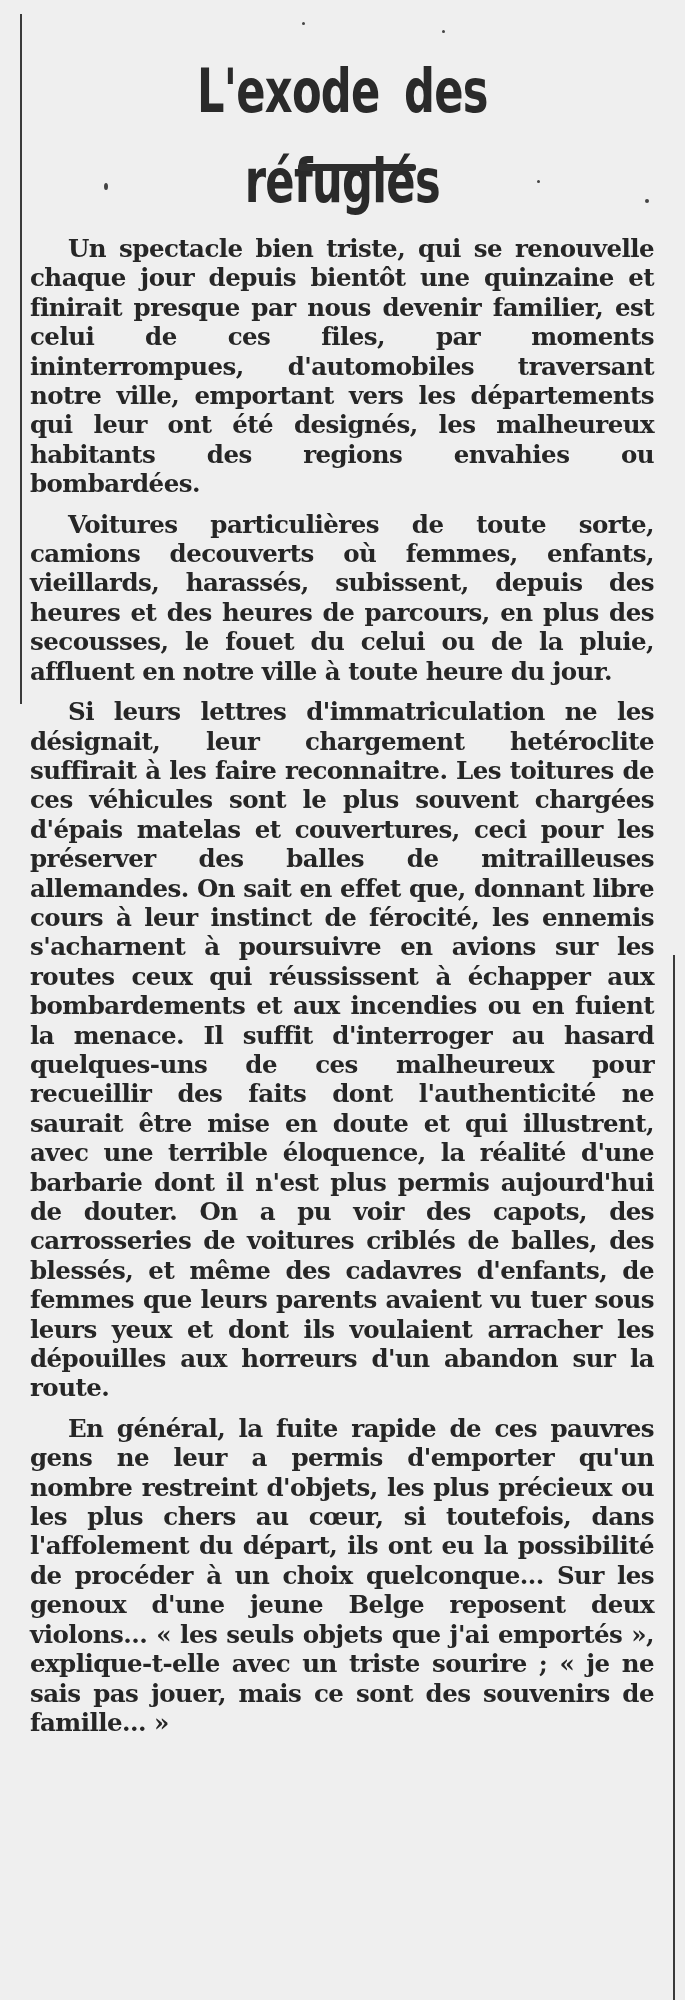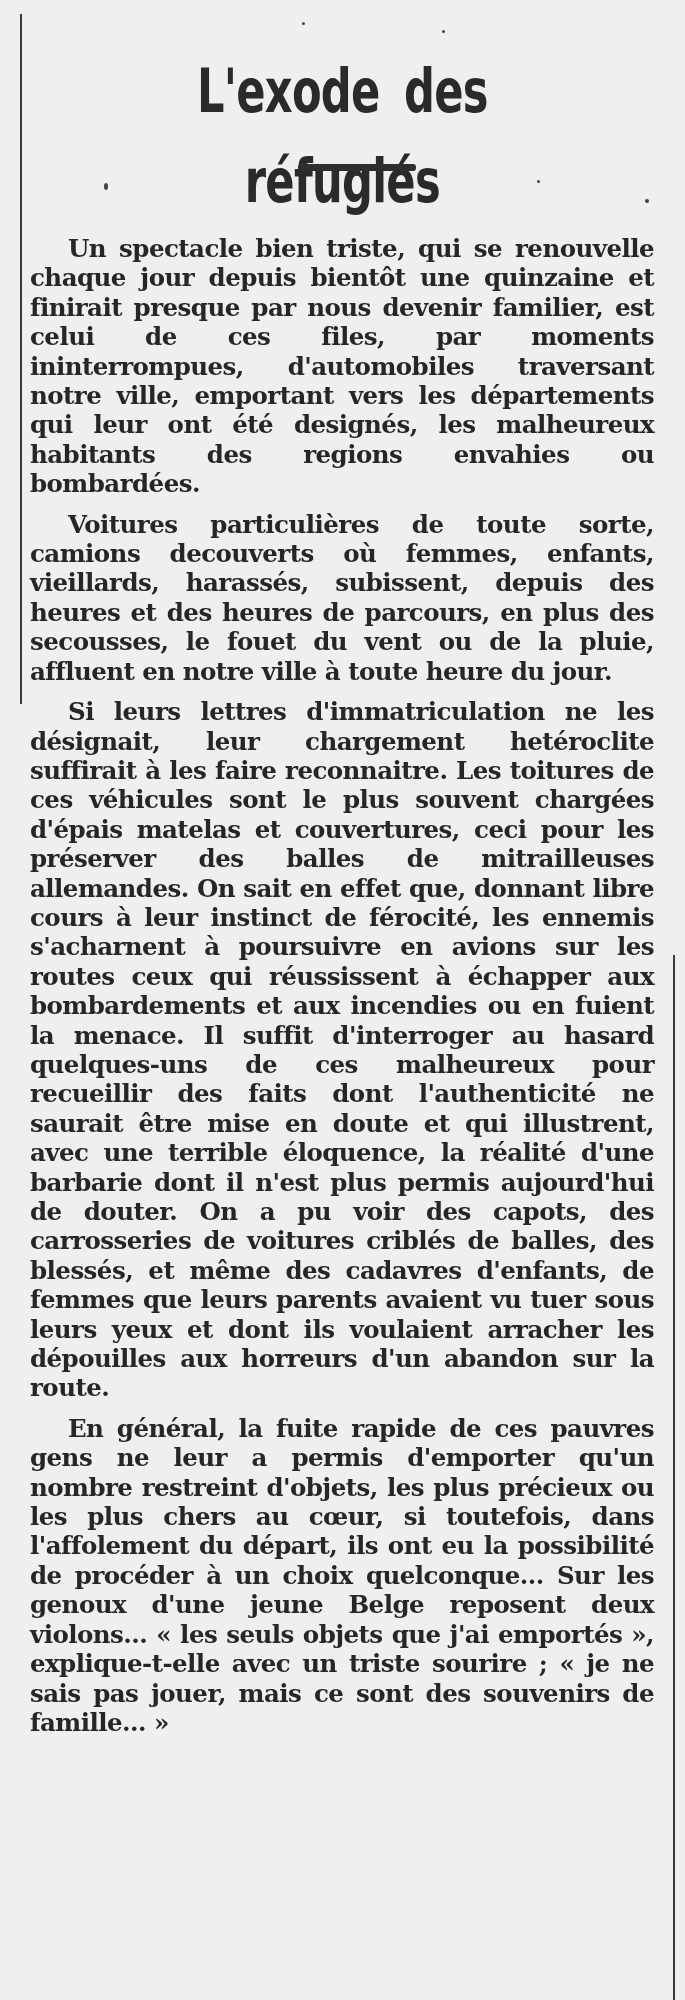--- a/index.html
+++ b/index.html
@@ -93,16 +93,16 @@
 <div class="title-rule"></div>
 
 <div class="speck" style="left:302px;top:22px;"></div>
 <div class="speck" style="left:442px;top:30px;"></div>
 <div class="speck" style="left:104px;top:183px;width:4px;height:7px;"></div>
 <div class="speck" style="left:537px;top:180px;"></div>
 <div class="speck" style="left:645px;top:199px;width:4px;height:4px;"></div>
 
 <article class="article">
   <p class="para">Un spectacle bien triste, qui se renouvelle chaque jour depuis bientôt une quinzaine et finirait presque par nous devenir familier, est celui de ces files, par moments ininterrompues, d'automobiles traversant notre ville, emportant vers les départements qui leur ont été designés, les malheureux habitants des regions envahies ou bombardées.</p>
-  <p class="para">Voitures particulières de toute sorte, camions decouverts où femmes, enfants, vieillards, harassés, subissent, depuis des heures et des heures de parcours, en plus des secousses, le fouet du vent ou de la pluie, affluent en notre ville à toute heure du jour.</p>
+  <p class="para">Voitures particulières de toute sorte, camions decouverts où femmes, enfants, vieillards, harassés, subissent, depuis des heures et des heures de parcours, en plus des secousses, le fouet du celui ou de la pluie, affluent en notre ville à toute heure du jour.</p>
   <p class="para">Si leurs lettres d'immatriculation ne les désignait, leur chargement hetéroclite suffirait à les faire reconnaitre. Les toitures de ces véhicules sont le plus souvent chargées d'épais matelas et couvertures, ceci pour les préserver des balles de mitrailleuses allemandes. On sait en effet que, donnant libre cours à leur instinct de férocité, les ennemis s'acharnent à poursuivre en avions sur les routes ceux qui réussissent à échapper aux bombardements et aux incendies ou en fuient la menace. Il suffit d'interroger au hasard quelques-uns de ces malheureux pour recueillir des faits dont l'authenticité ne saurait être mise en doute et qui illustrent, avec une terrible éloquence, la réalité d'une barbarie dont il n'est plus permis aujourd'hui de douter. On a pu voir des capots, des carrosseries de voitures criblés de balles, des blessés, et même des cadavres d'enfants, de femmes que leurs parents avaient vu tuer sous leurs yeux et dont ils voulaient arracher les dépouilles aux horreurs d'un abandon sur la route.</p>
   <p class="para">En général, la fuite rapide de ces pauvres gens ne leur a permis d'emporter qu'un nombre restreint d'objets, les plus précieux ou les plus chers au cœur, si toutefois, dans l'affolement du départ, ils ont eu la possibilité de procéder à un choix quelconque... Sur les genoux d'une jeune Belge reposent deux violons... « les seuls objets que j'ai emportés », explique-t-elle avec un triste sourire ; « je ne sais pas jouer, mais ce sont des souvenirs de famille... »</p>
 </article>
 
 </body></html>

